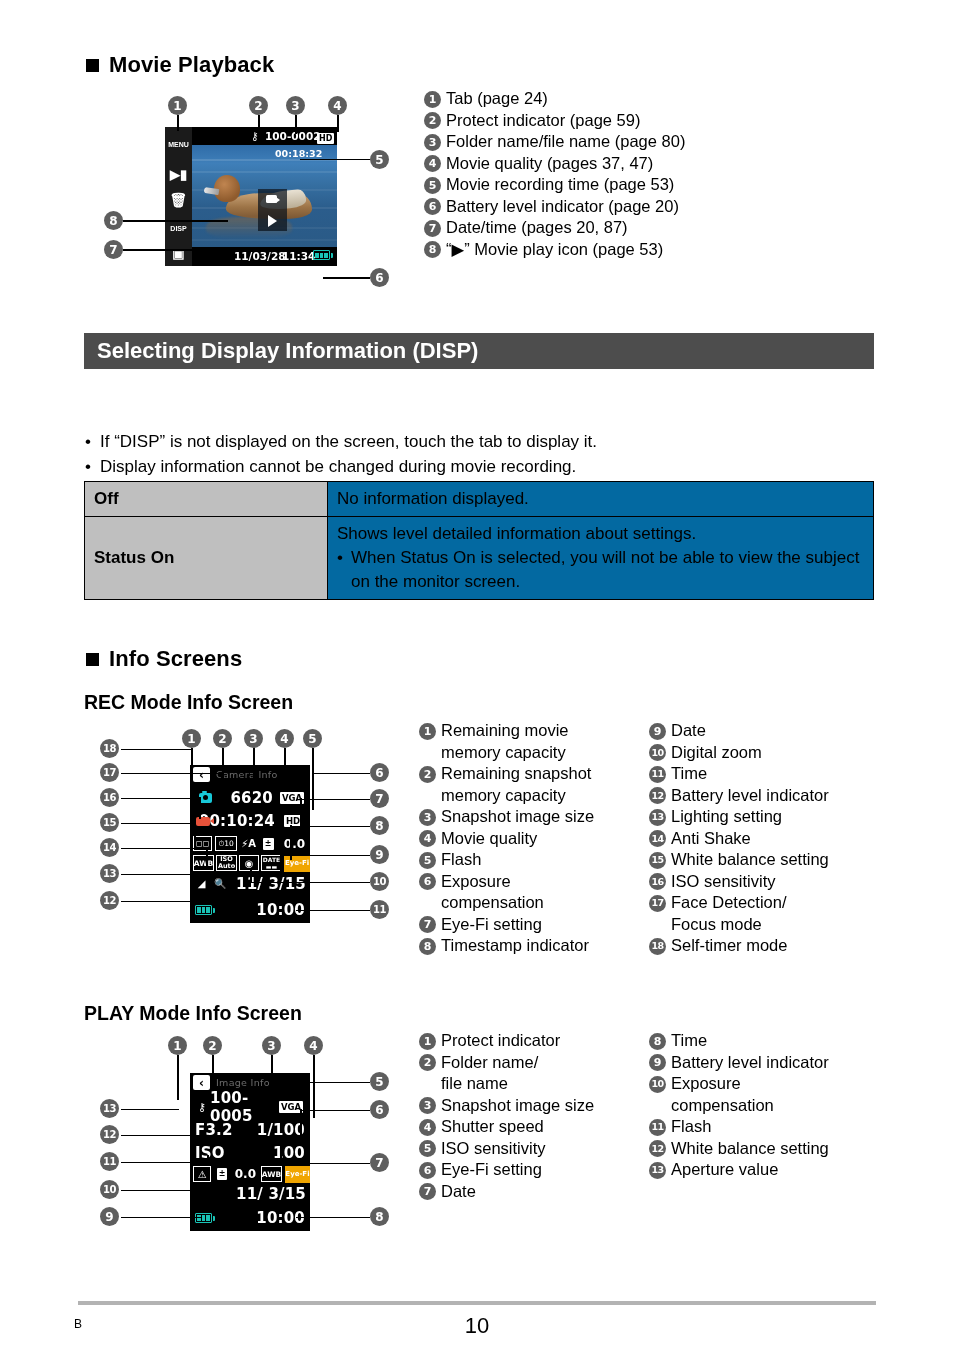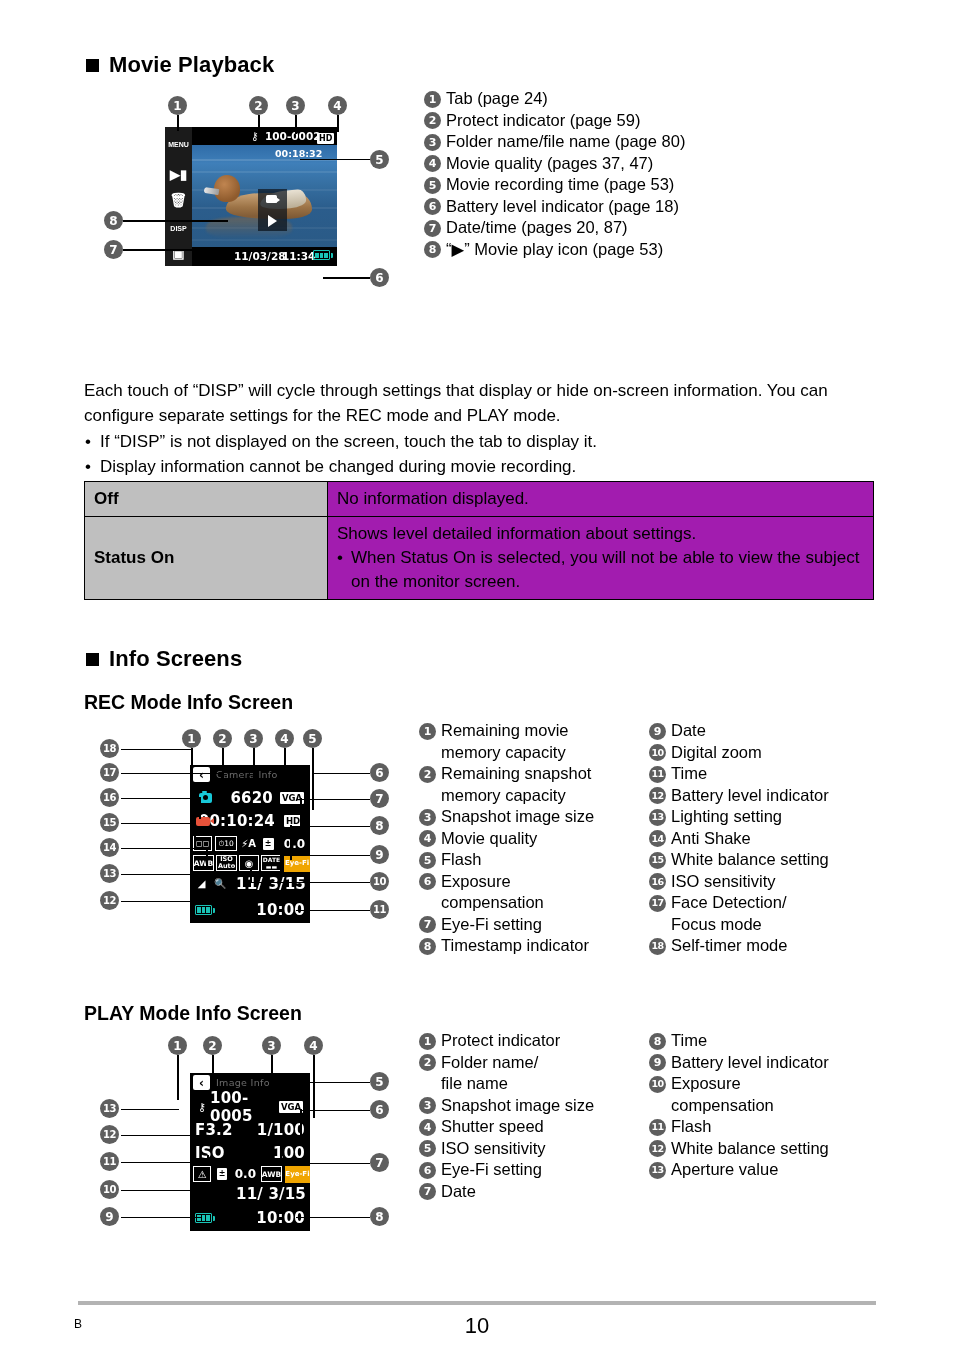--- a/index.html
+++ b/index.html
@@ -80,21 +80,21 @@
     table-layout:fixed;
     padding-left:16px;
   }
   table.disp td{
     border:1.4px solid #000;
     font-size:17px;line-height:24px;
     padding:5px 9px;
     vertical-align:middle;
   }
   table.disp td.k{background:#bfbfbf;font-weight:bold;width:224px;}
-  table.disp td.v{background:#a21caf;}
+  table.disp td.v{background:#0369a1;}
   table.disp td.v .sub{display:flex;gap:8px;}
   table.disp td.v .sub .dot{width:8px;}
 
   
   .lcd{position:absolute;background:#000;overflow:hidden;}
 
   
   #mp-lcd{left:165px;top:127px;width:172px;height:139px;}
   .mp-photo{position:absolute;left:27px;top:18px;width:145px;height:102px;}
   .mp-sky{position:absolute;inset:0;
@@ -288,34 +288,36 @@
     <div class="row">
         <span class="cnum">4</span>
         <span>Movie quality (pages 37, 47)</span>
       </div>
     <div class="row">
         <span class="cnum">5</span>
         <span>Movie recording time (page 53)</span>
       </div>
     <div class="row">
         <span class="cnum">6</span>
-        <span>Battery level indicator (page 18)</span>
+        <span>Battery level indicator (page 20)</span>
       </div>
     <div class="row">
         <span class="cnum">7</span>
         <span>Date/time (pages 20, 87)</span>
       </div>
     <div class="row">
         <span class="cnum">8</span>
         <span>“▶” Movie play icon (page 53)</span>
       </div>
   </div>
 
-
-  <div class="para" style="left:84px;top:379px;width:790px;">Each touch of “DISP” will cycle through settings that display or hide on-screen information. You can configure separate settings for the REC mode and PLAY mode.</div>
+  <div class="bar" style="left:84px;top:333px;width:790px;height:36px;">
+    <span>Selecting Display Information (DISP)</span>
+  </div>
+
 
   <div class="bullets" style="left:84px;top:429px;width:790px;">
     <div class="b">
         <span class="dot">•</span>
         <span>If “DISP” is not displayed on the screen, touch the tab to display it.</span>
       </div>
     <div class="b">
         <span class="dot">•</span>
         <span>Display information cannot be changed during movie recording.</span>
       </div>

